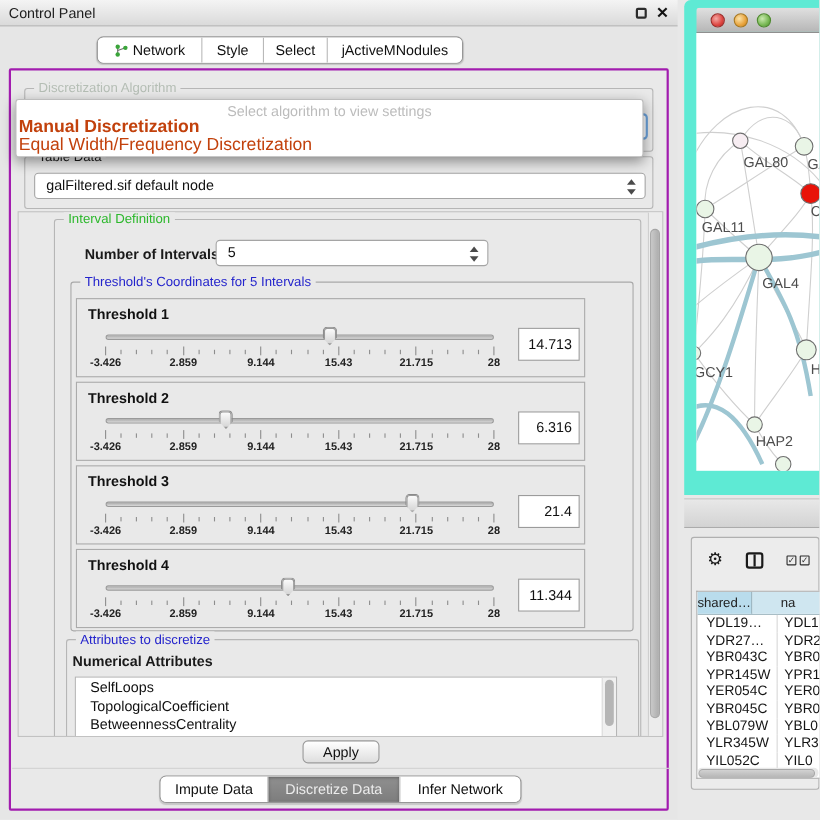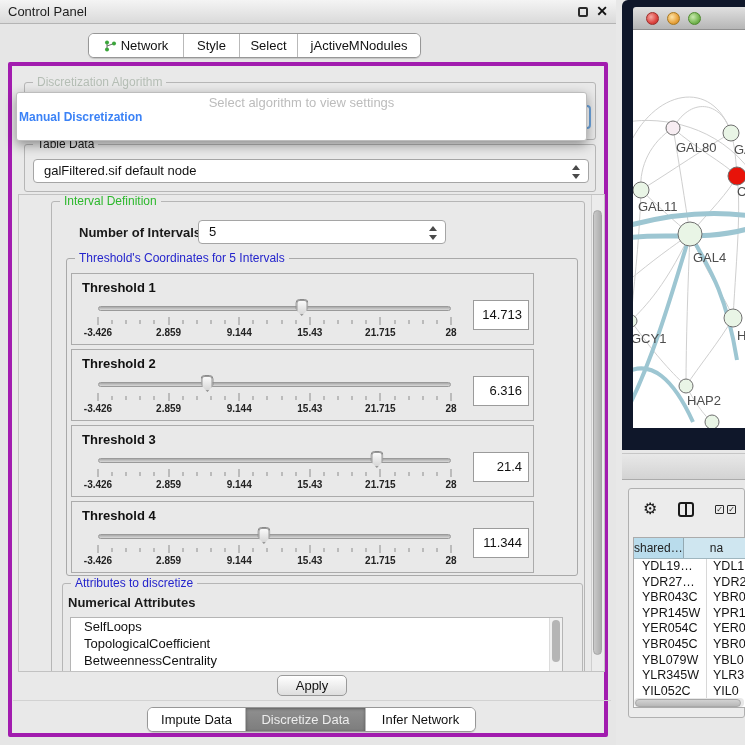--- a/index.html
+++ b/index.html
@@ -17,42 +17,42 @@
   .seg { display:flex; border:1px solid #979797; border-radius:6px; overflow:hidden; background:#fff;
     box-shadow:0 1px 1px rgba(0,0,0,.15); }
   .seg .tab { font-size:13px; line-height:23px; text-align:center; background:#fff; color:#111;
     border-left:1px solid #b9b9b9; white-space:nowrap; }
   .seg .tab:first-child { border-left:none; }
   .seg .tab.sel { background:linear-gradient(#909090,#7d7d7d); color:#ececec; box-shadow:inset 0 1px 3px rgba(0,0,0,.35); }
   .top-tabs { position:absolute; left:88px; top:33px; height:25px; }
   .net-tab-icon { display:inline-block; width:13px; height:12px; vertical-align:-2px; margin-right:4px; }
 
   .cp-body { position:absolute; left:8px; top:62px; width:600px; height:675px;
-    background:#e9e9e9; border:4px solid #a21caf; border-radius:2px; }
+    background:#e9e9e9; border:2px solid #a21caf; border-radius:2px; }
 
   .group { position:absolute; border:1px solid #b6b6b6; border-radius:3px; }
   .gtitle { position:absolute; top:-8px; left:8px; background:#e9e9e9; padding:0 4px; font-size:12px; white-space:nowrap; }
   .gtitle.green { color:#2db82d; }
   .gtitle.blue  { color:#2424cc; }
   .gtitle.dim   { color:#b5beb5; }
 
   .combo { position:absolute; background:#fff; border:1px solid #a5a5a5; border-radius:4px; height:24px;
     font-size:13px; line-height:22px; padding-left:10px; color:#111; }
   .combo.focus { border:2px solid #6ca3dc; }
   .stepper { position:absolute; right:7px; top:4px; width:9px; height:16px; }
   .stepper .up { position:absolute; top:1px; left:0; width:0; height:0;
     border-left:4.5px solid transparent; border-right:4.5px solid transparent; border-bottom:5px solid #4a4a4a; }
   .stepper .dn { position:absolute; bottom:1px; left:0; width:0; height:0;
     border-left:4.5px solid transparent; border-right:4.5px solid transparent; border-top:5px solid #4a4a4a; }
 
   
   .algo-popup { position:absolute; left:4px; top:26px; width:571px; min-height:49px; background:#fff;
     border:1px solid #bdbdbd; border-radius:3px; box-shadow:0 4px 12px rgba(0,0,0,.4); z-index:40; padding:2px 0 3px 0; }
   .popup-header { text-align:center; color:#bcbcbc; font-size:13px; line-height:15px; }
-  .popup-item { font-size:12px; line-height:15.5px; padding-left:2px; color:#3b82f6; }
+  .popup-item { font-size:16px; line-height:15.5px; padding-left:2px; color:#c2410c; }
   .popup-item.bold { font-weight:bold; }
 
   
   .scrollview { position:absolute; left:6px; top:128px; width:587px; height:478px;
     border:1px solid #c2c2c2; background:#e9e9e9; overflow:hidden; }
   .v-scrollbar { position:absolute; right:0; top:0; width:13px; height:100%; background:#ececec; border-left:1px solid #cfcfcf; }
   .v-scrollbar .thumb { position:absolute; left:1px; top:15px; width:9px; height:445px; border-radius:5px;
     background:linear-gradient(90deg,#c9c9c9,#adadad); border:1px solid #a5a5a5; }
 
   
@@ -80,21 +80,21 @@
   .list-scrollbar { position:absolute; right:0; top:0; width:13px; height:100%; background:#f0f0f0; border-left:1px solid #dcdcdc; }
   .list-scrollbar .thumb { position:absolute; left:2px; top:2px; width:8px; height:42px; border-radius:4px; background:#b5b5b5; }
 
   .apply-row { position:absolute; left:1px; top:606px; width:598px; height:29px; border-bottom:1px solid #d2d2d2; }
   .apply-btn { position:absolute; left:50%; transform:translateX(-50%); top:3px; width:70px; height:21px;
     background:linear-gradient(#ffffff,#dedede); border:1px solid #9a9a9a; border-radius:5px; font-size:13px;
     font-family:"Liberation Sans",sans-serif; color:#111; }
   .bottom-tabs { position:absolute; left:135px; top:641px; height:23px; }
 
   
-  .net-window { position:absolute; left:622px; top:0; width:123px; height:450px; background:#0f172a; border-radius:6px 0 0 0; }
+  .net-window { position:absolute; left:622px; top:0; width:123px; height:450px; background:#5eead4; border-radius:6px 0 0 0; }
   .net-titlebar { position:absolute; left:11px; top:7px; right:0; height:23px;
     background:linear-gradient(#e0e0e0,#b6b6b6); border-bottom:1px solid #8f8f8f; border-radius:3px 0 0 0; }
   .light { position:absolute; top:5px; width:13px; height:13px; border-radius:50%; }
   .light.red    { left:13px; background:radial-gradient(circle at 4px 4px,#f4a9a4,#dd4440 60%,#b02b28); border:1px solid #9c2d2a; }
   .light.yellow { left:34px; background:radial-gradient(circle at 4px 4px,#fbe3a9,#e8a33d 60%,#c07c1e); border:1px solid #a8781f; }
   .light.green  { left:55px; background:radial-gradient(circle at 4px 4px,#c9e9ae,#77b753 60%,#4f8c2f); border:1px solid #4e8a2e; }
   .net-canvas { position:absolute; left:11px; top:30px; right:0; height:398px; background:#fff; overflow:hidden; }
   #net-svg { position:absolute; left:0; top:0; }
   #net-svg text { font-family:"Liberation Sans",sans-serif; font-size:13px; fill:#4d4d4d; }
 
@@ -152,20 +152,21 @@
   <div class="cp-body">
 
     <div class="group" style="left:12px; top:16px; width:572px; height:58px;">
       <span class="gtitle dim">Discretization Algorithm</span>
       <div class="combo focus" style="left:8px; top:22px; width:558px;"></div>
     </div>
 
     <div class="algo-popup">
       <div class="popup-header">Select algorithm to view settings</div>
       <div class="popup-item bold">Manual Discretization</div>
+      <div class="popup-item">Equal Width/Frequency Discretization</div>
     </div>
 
     <div class="group" style="left:12px; top:78px; width:572px; height:48px;">
       <span class="gtitle">Table Data</span>
       <div class="combo" style="left:8px; top:14px; width:556px;">
         <span>galFiltered.sif default node</span>
         <span class="stepper">
             <span class="up"></span>
             <span class="dn"></span>
           </span>

